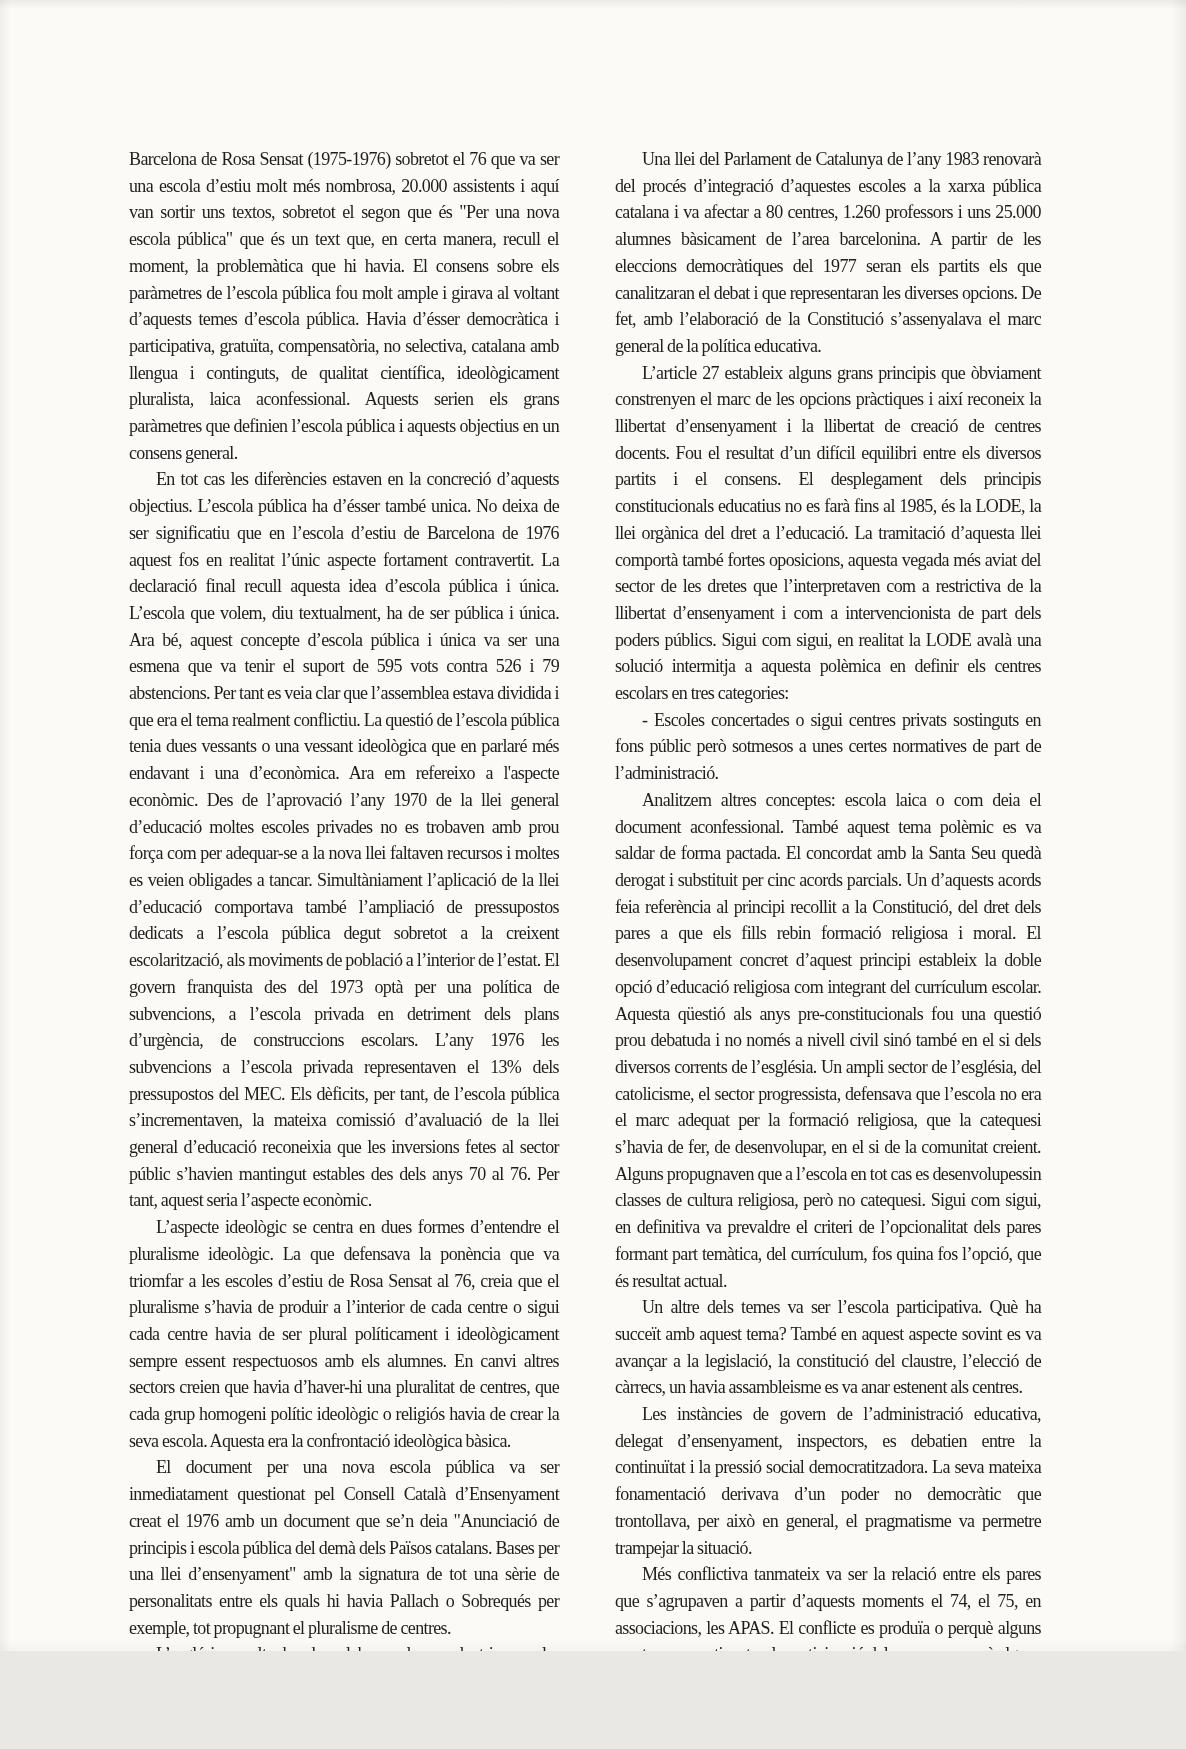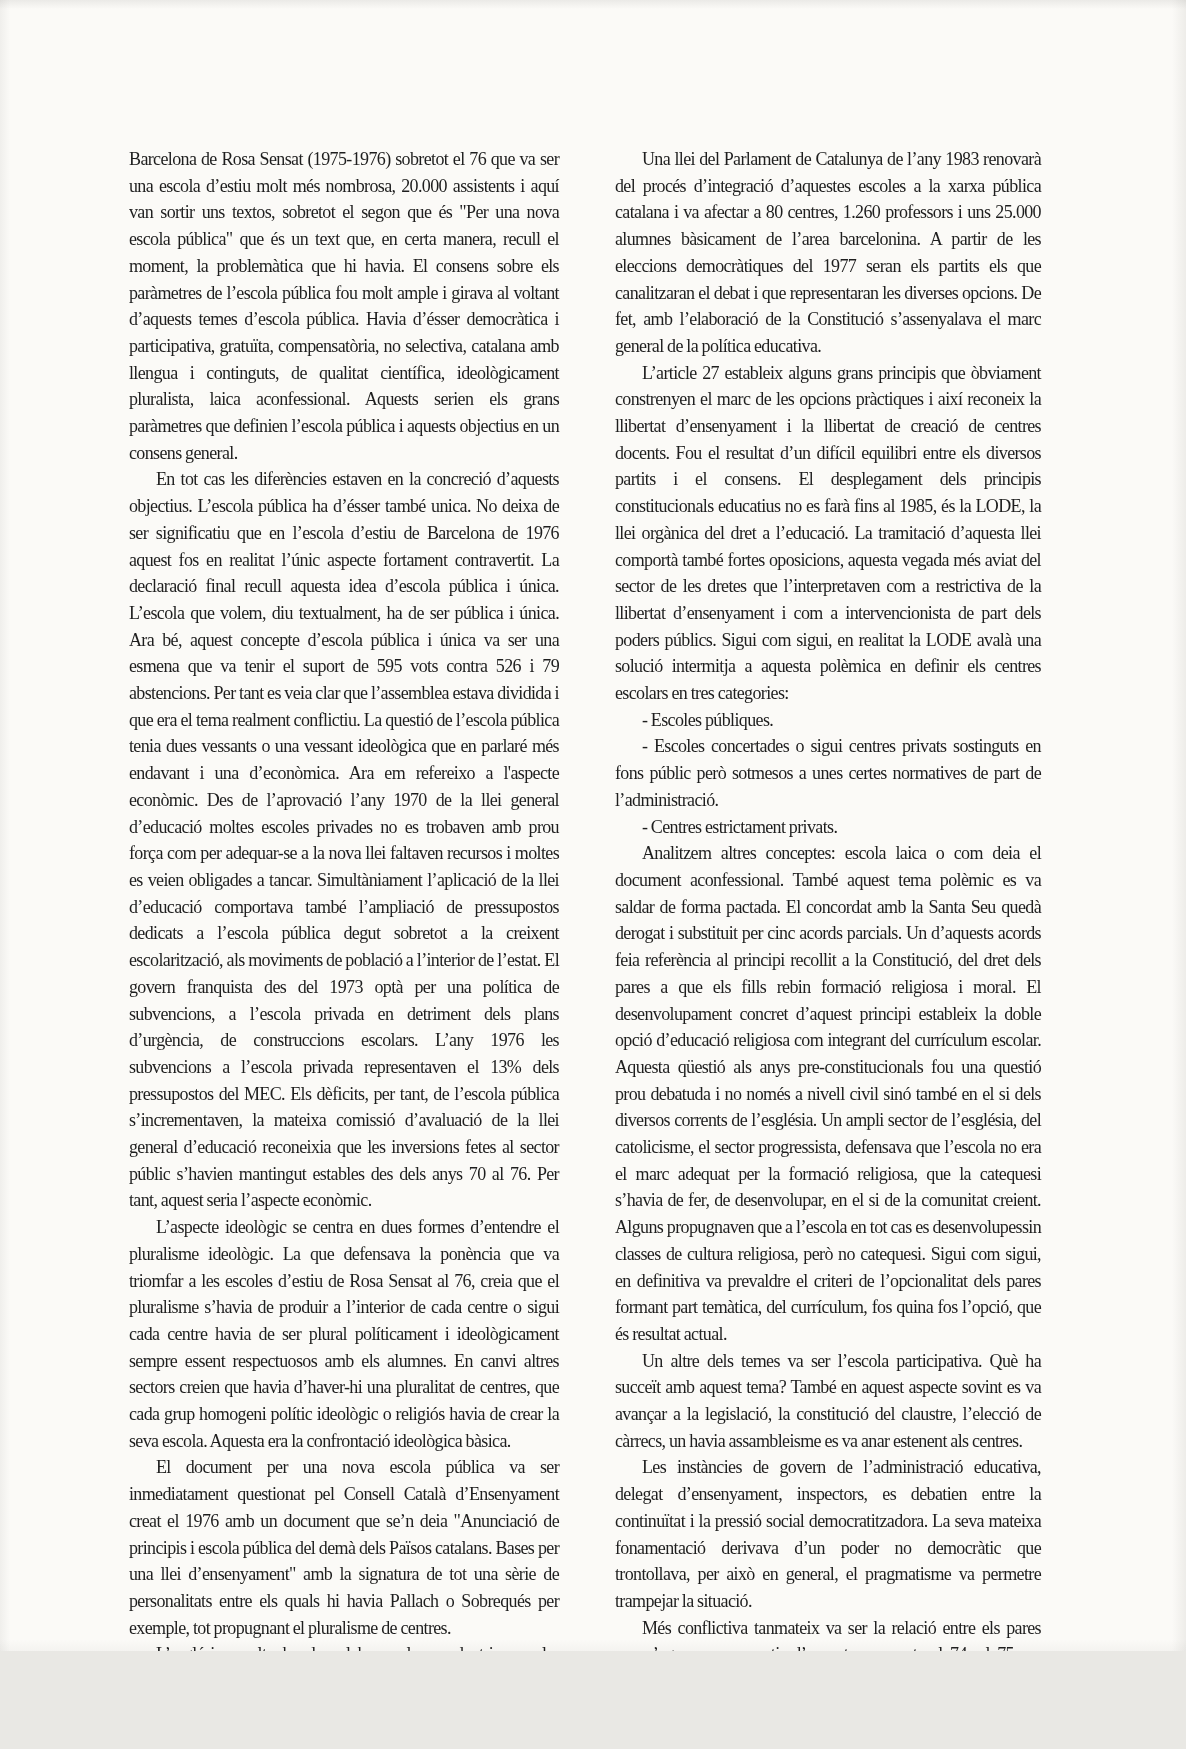--- a/index.html
+++ b/index.html
@@ -82,25 +82,23 @@
         <p class="para">L’església per altra banda reelaborava la seva doctrina escolar i defensava la llibertat d’ensenyament i propugnava que les escoles confessionals fossin considerades un servei públic i per això mateix finançades amb diner públic. Aquesta orientació es plasma en la creació del Consell d’escoles Cristianes de Catalunya al 1976 i amb el document que en va sorgir que era "L’escola cristiana de Catalunya". Una conseqüència del posicionament assumit aquest any, en fou la creació del col.lectiu d’escoles per l’escola pública catalana, el CEPEC sorgit al 1978.</p>
 
       </div>
 
     <div class="col col-right">
 
         <p class="para">Una llei del Parlament de Catalunya de l’any 1983 renovarà del procés d’integració d’aquestes escoles a la xarxa pública catalana i va afectar a 80 centres, 1.260 professors i uns 25.000 alumnes bàsicament de l’area barcelonina. A partir de les eleccions democràtiques del 1977 seran els partits els que canalitzaran el debat i que representaran les diverses opcions. De fet, amb l’elaboració de la Constitució s’assenyalava el marc general de la política educativa.</p>
 
         <p class="para">L’article 27 estableix alguns grans principis que òbviament constrenyen el marc de les opcions pràctiques i així reconeix la llibertat d’ensenyament i la llibertat de creació de centres docents. Fou el resultat d’un difícil equilibri entre els diversos partits i el consens. El desplegament dels principis constitucionals educatius no es farà fins al 1985, és la LODE, la llei orgànica del dret a l’educació. La tramitació d’aquesta llei comportà també fortes oposicions, aquesta vegada més aviat del sector de les dretes que l’interpretaven com a restrictiva de la llibertat d’ensenyament i com a intervencionista de part dels poders públics. Sigui com sigui, en realitat la LODE avalà una solució intermitja a aquesta polèmica en definir els centres escolars en tres categories:</p>
 
-        <p class="para">- Escoles públiques.</p>
 
         <p class="para">- Escoles concertades o sigui centres privats sostinguts en fons públic però sotmesos a unes certes normatives de part de l’administració.</p>
 
-        <p class="para">- Centres estrictament privats.</p>
 
 
         <p class="para">Analitzem altres conceptes: escola laica o com deia el document aconfessional. També aquest tema polèmic es va saldar de forma pactada. El concordat amb la Santa Seu quedà derogat i substituit per cinc acords parcials. Un d’aquests acords feia referència al principi recollit a la Constitució, del dret dels pares a que els fills rebin formació religiosa i moral. El desenvolupament concret d’aquest principi estableix la doble opció d’educació religiosa com integrant del currículum escolar. Aquesta qüestió als anys pre-constitucionals fou una questió prou debatuda i no només a nivell civil sinó també en el si dels diversos corrents de l’església. Un ampli sector de l’església, del catolicisme, el sector progressista, defensava que l’escola no era el marc adequat per la formació religiosa, que la catequesi s’havia de fer, de desenvolupar, en el si de la comunitat creient. Alguns propugnaven que a l’escola en tot cas es desenvolupessin classes de cultura religiosa, però no catequesi. Sigui com sigui, en definitiva va prevaldre el criteri de l’opcionalitat dels pares formant part temàtica, del currículum, fos quina fos l’opció, que és resultat actual.</p>
 
         <p class="para">Un altre dels temes va ser l’escola participativa. Què ha succeït amb aquest tema? També en aquest aspecte sovint es va avançar a la legislació, la constitució del claustre, l’elecció de càrrecs, un havia assambleisme es va anar estenent als centres.</p>
 
         <p class="para">Les instàncies de govern de l’administració educativa, delegat d’ensenyament, inspectors, es debatien entre la continuïtat i la pressió social democratitzadora. La seva mateixa fonamentació derivava d’un poder no democràtic que trontollava, per això en general, el pragmatisme va permetre trampejar la situació.</p>
 
         <p class="para">Més conflictiva tanmateix va ser la relació entre els pares que s’agrupaven a partir d’aquests moments el 74, el 75, en associacions, les APAS. El conflicte es produïa o perquè alguns mestres eren reticents a la participació dels pares o perquè alguns pares assumien papers professionals que no els hi corresponien que generà a moltes escoles una mena de reticència recíproca, poc fructífera i més aviat entorpidora. Poc a poc es va anar demostrant que hi havia, en realitat, uns mateixos objetius que l’escola funcionés bé i les reticències en bona part s’han fos.</p>
 

